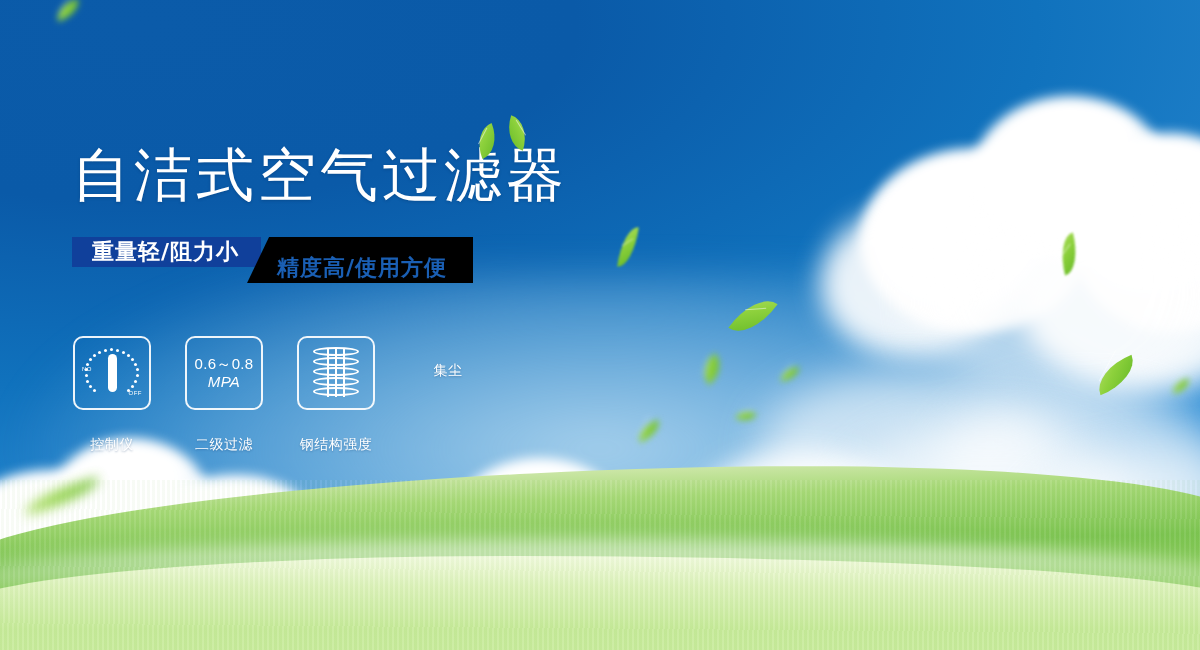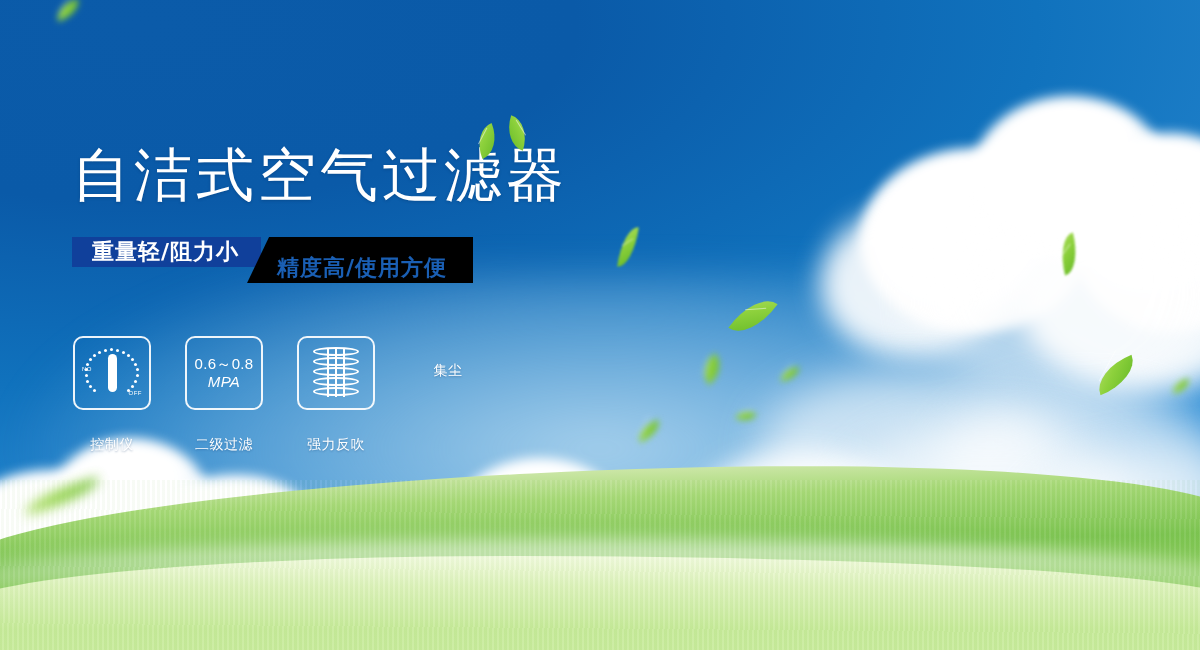--- a/index.html
+++ b/index.html
@@ -307,21 +307,21 @@
           <div class="rod" style="left:14px;"></div>
           <div class="rod" style="left:22px;"></div>
           <div class="rod" style="left:30px;"></div>
           <div class="ring" style="top:0px;"></div>
           <div class="ring" style="top:10px;"></div>
           <div class="ring" style="top:20px;"></div>
           <div class="ring" style="top:30px;"></div>
           <div class="ring" style="top:40px;"></div>
         </div>
       </div>
-      <div class="feat-label">强力反吹</div>
+      <div class="feat-label">钢结构强度</div>
     </div>
 
 
     <div class="feature">
       <div class="feat-label">集尘</div>
     </div>
 
   </div>
 </div>
 

